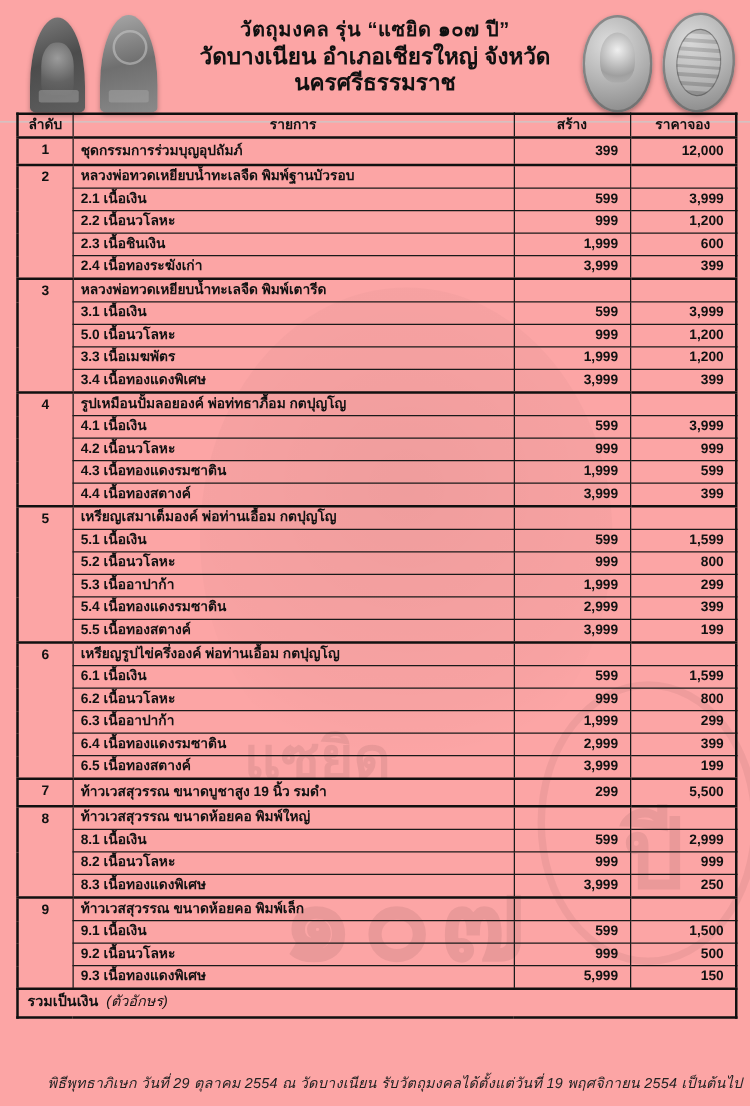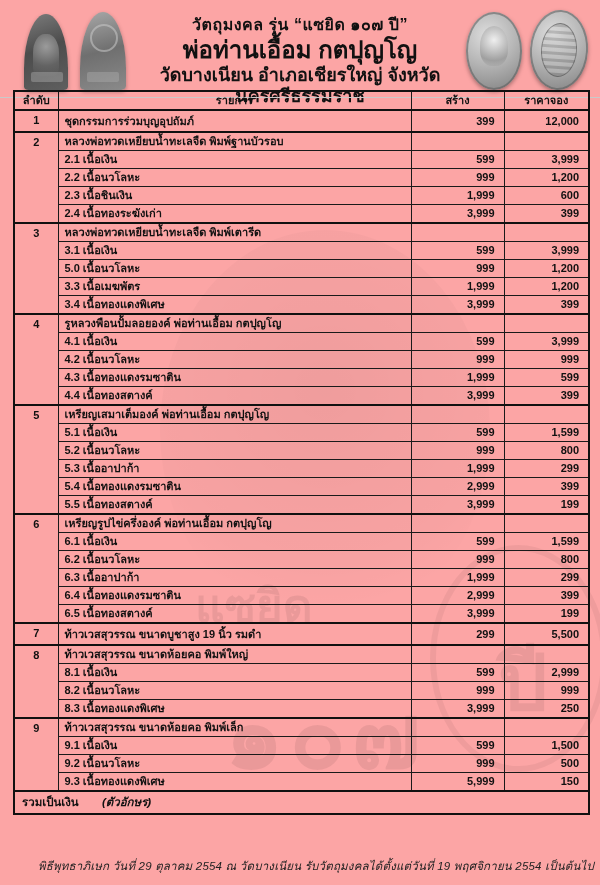--- a/index.html
+++ b/index.html
@@ -74,21 +74,21 @@
     font-weight:bold;line-height:13px;overflow:hidden;white-space:nowrap;
   }
   .price th{text-align:center;}
   .price td.no{text-align:center;vertical-align:top;padding-top:3px;}
   .price td.made,.price td.price{text-align:right;padding-right:9px;}
   .price tr.group-first td{border-top:2px solid #111;}
   .price{border:2px solid #111;}
   .price tr.total-row td{
     border:2px solid #111;height:21px;text-align:left;padding-left:7px;font-size:11.5px;
   }
-  .total-note{font-style:italic;font-weight:bold;margin-left:20px;}
+  .total-note{font-style:italic;font-weight:normal;margin-left:3px;}
   
   .footer-note{
     position:absolute;left:0;top:857px;width:600px;text-align:center;
     font-size:11.5px;font-style:italic;color:#222;letter-spacing:.2px;z-index:1;padding-left:16px;
   }
 </style>
 </head>
 <body>
 
 <div class="page">
@@ -99,21 +99,20 @@
       <div class="plate"></div>
     </div>
     <div class="amulet back">
       <div class="emblem"></div>
       <div class="plate"></div>
     </div>
   </div>
 
   <div class="titles">
     <div class="title-1">วัตถุมงคล รุ่น “แซยิด ๑๐๗ ปี”</div>
-    <div class="title-2">พ่อท่านเอื้อม กตปุญโญ</div>
     <div class="title-3">วัดบางเนียน อำเภอเชียรใหญ่ จังหวัดนครศรีธรรมราช</div>
   </div>
 
   <div class="photo-strip right">
     <div class="medal">
       <div class="face"></div>
     </div>
     <div class="medal back">
       <div class="yant"></div>
     </div>
@@ -196,21 +195,21 @@
           <td class="made">1,999</td>
           <td class="price">1,200</td>
         </tr>
         <tr>
           <td class="item">3.4 เนื้อทองแดงพิเศษ</td>
           <td class="made">3,999</td>
           <td class="price">399</td>
         </tr>
         <tr class="group-first">
           <td class="no" rowspan="5">4</td>
-          <td class="item">รูหลวงพือนปั้มลอยองค์ พ่อท่านเอื้อม กตปุญโญ</td>
+          <td class="item">รูปเหมือนปั้มลอยองค์ พ่อท่ทธาภื้อม กตปุญโญ</td>
           <td class="made"></td>
           <td class="price"></td>
         </tr>
         <tr>
           <td class="item">4.1 เนื้อเงิน</td>
           <td class="made">599</td>
           <td class="price">3,999</td>
         </tr>
         <tr>
           <td class="item">4.2 เนื้อนวโลหะ</td>

